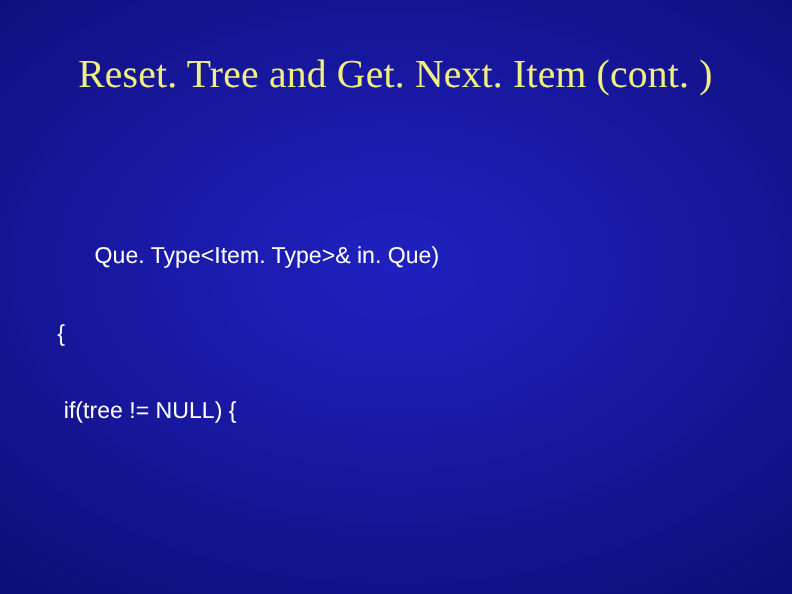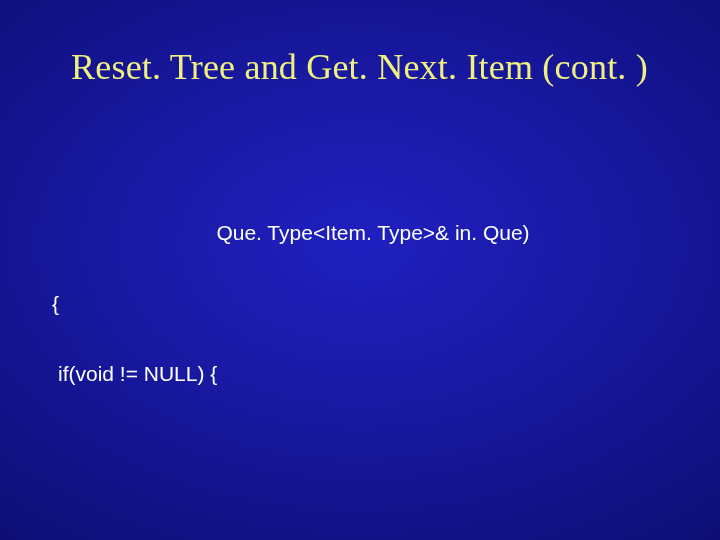--- a/index.html
+++ b/index.html
@@ -38,32 +38,32 @@
     right: 60px;
     color: #ffffff;
     font-family: Arial, Helvetica, sans-serif;
     font-size: 21px;
     line-height: 1.12;
     white-space: pre;
   }
   .line {
     display: block;
   }
-  .indent1 { padding-left: 34px; text-align: center; }
+  .indent1 { padding-left: 34px; }
   .indent0a { padding-left: 6px; }
 </style>
 </head>
 <body>
 
 <div class="slide">
   <div class="title">Reset. Tree and Get. Next. Item (cont. )</div>
 
   <div class="code-block">
     <span class="line indent1">Que. Type&lt;Item. Type&gt;&amp; in. Que)</span>
     <span class="line">{</span>
-    <span class="line indent0a">if(void != NULL) {</span>
+    <span class="line indent0a">if(tree != NULL) {</span>
     
     
     
     
     
   </div>
 </div>
 
 </body></html>

